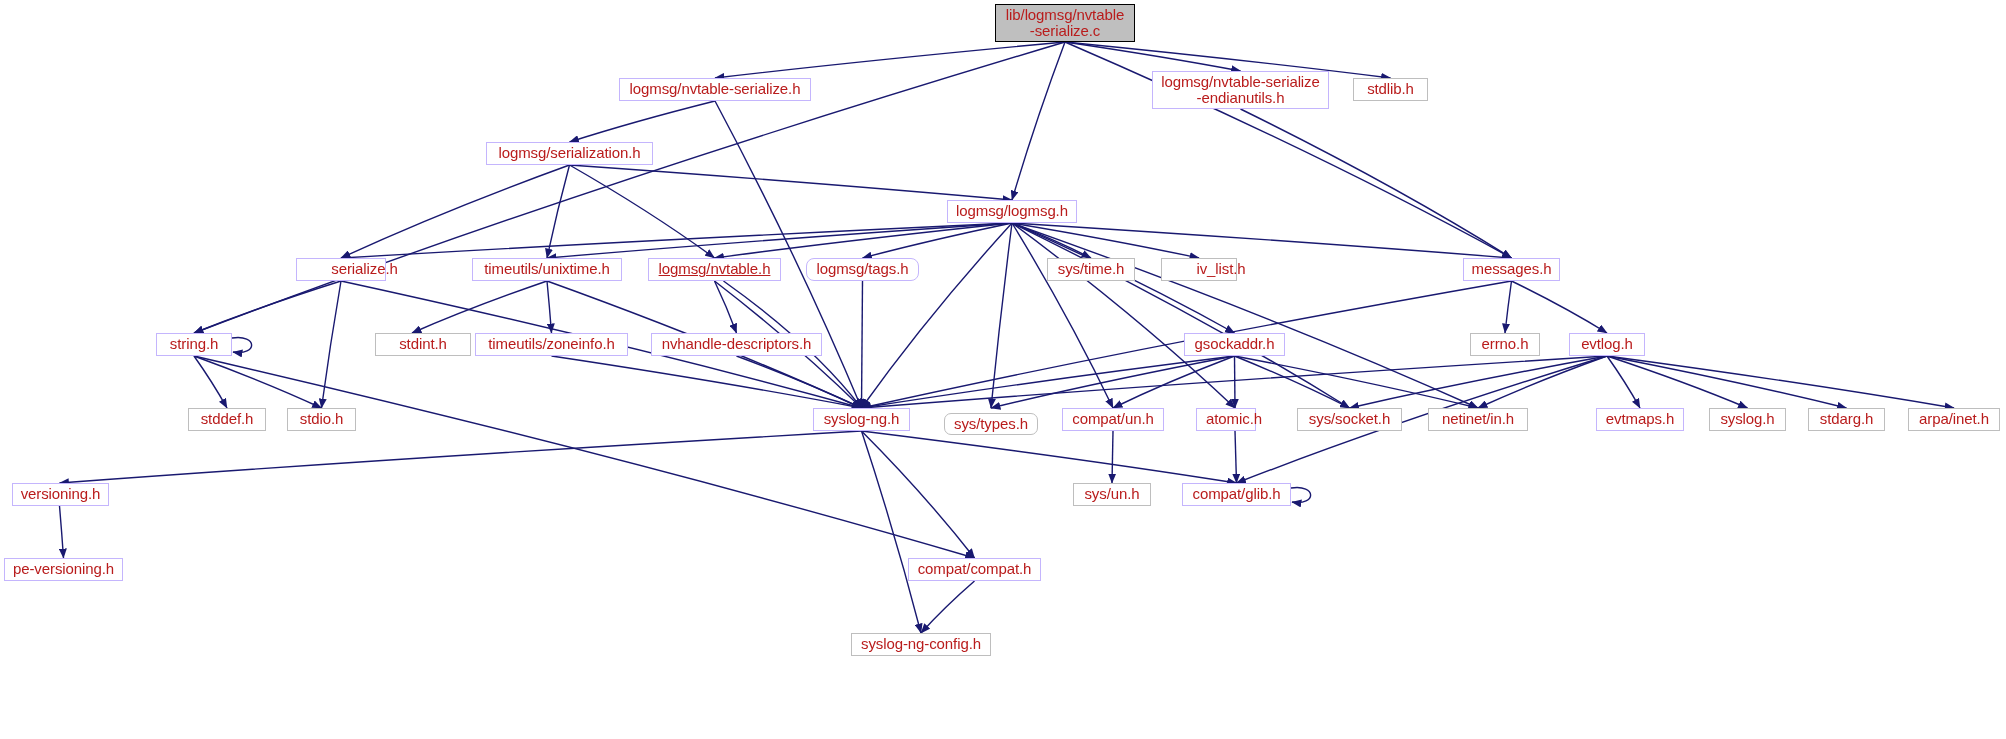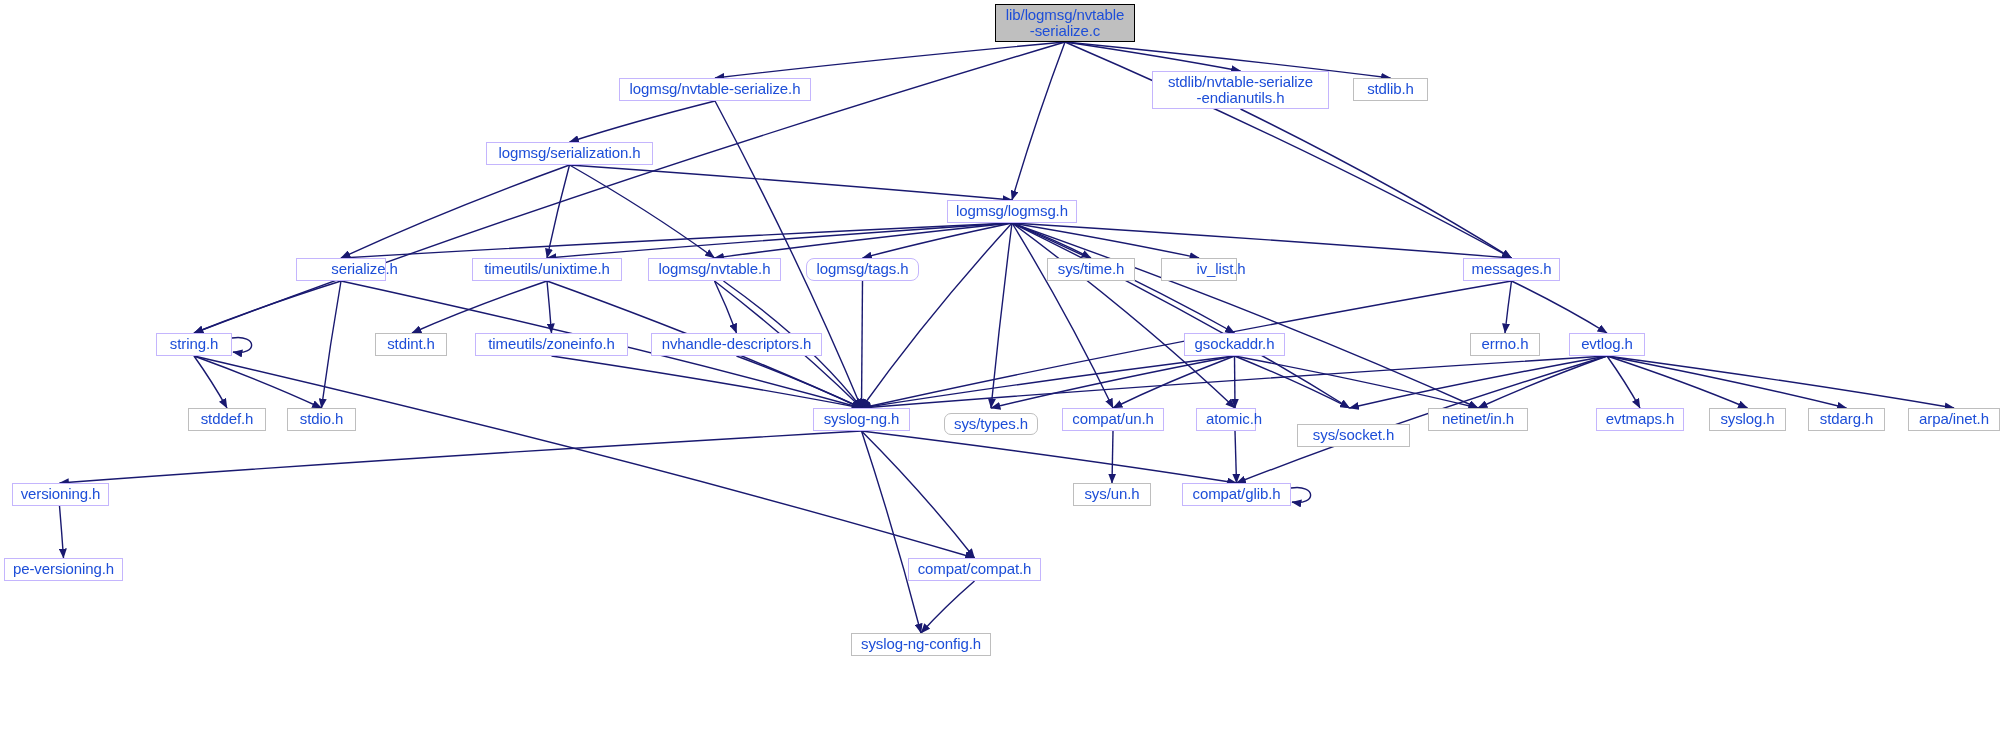--- a/index.html
+++ b/index.html
@@ -13,21 +13,21 @@
   #edges{position:absolute;left:0;top:0;width:2006px;height:739px;}
   .node{
     position:absolute;
     box-sizing:border-box;
     display:flex;
     align-items:center;
     justify-content:center;
     text-align:center;
     background:#ffffff;
     border:1px solid #bebebe;
-    color:#1d4ed8;
+    color:#b91c1c;
     font-size:15px;
     line-height:1.08;
     white-space:pre-line;
     letter-spacing:-0.1px;
     z-index:5;
   }
   .node.solid{border:1px solid #c4b5fd;}
   .node.root{background:#bfbfbf;border:1px solid #000000;}
 </style>
 </head>
@@ -109,46 +109,46 @@
         <path d="M1235,431 Q1235.84,457 1236.5,483" marker-end="url(#ah)"></path>
         <path d="M1291,488 C1317,484 1317,506 1292,502" marker-end="url(#ah)"></path>
         <path d="M59.5,506 Q61.74,532 63.5,558" marker-end="url(#ah)"></path>
         <path d="M974.5,581 Q944.54,607 921,633" marker-end="url(#ah)"></path>
       </g>
   </svg>
   <div id="node-layer">
       <div class="node root solid" style="left: 995px; top: 4px; width: 140px; height: 38px;">lib/logmsg/nvtable
 -serialize.c</div>
       <div class="node solid" style="left: 619px; top: 78px; width: 192px; height: 23px;">logmsg/nvtable-serialize.h</div>
-      <div class="node solid" style="left: 1152px; top: 71px; width: 177px; height: 38px;">stdlib/nvtable-serialize
+      <div class="node solid" style="left: 1152px; top: 71px; width: 177px; height: 38px;">logmsg/nvtable-serialize
 -endianutils.h</div>
       <div class="node dashed" style="left: 1353px; top: 78px; width: 75px; height: 23px;">stdlib.h</div>
       <div class="node solid" style="left: 486px; top: 142px; width: 167px; height: 23px;">logmsg/serialization.h</div>
       <div class="node solid" style="left: 947px; top: 200px; width: 130px; height: 23px;">logmsg/logmsg.h</div>
       <div class="node solid" style="left: 296px; top: 258px; width: 90px; height: 23px; padding-left: 47px;">serialize.h</div>
       <div class="node solid" style="left: 472px; top: 258px; width: 150px; height: 23px;">timeutils/unixtime.h</div>
-      <div class="node solid" style="left: 648px; top: 258px; width: 133px; height: 23px;">logmsg/nvtable.h</div>
+      <div class="node solid" style="left: 648px; top: 258px; width: 133px; height: 23px; text-decoration: underline;">logmsg/nvtable.h</div>
       <div class="node solid" style="left: 806px; top: 258px; width: 113px; height: 23px; border-radius: 8px;">logmsg/tags.h</div>
       <div class="node dashed" style="left: 1047px; top: 258px; width: 88px; height: 23px;">sys/time.h</div>
       <div class="node dashed" style="left: 1161px; top: 258px; width: 76px; height: 23px; padding-left: 44px;">iv_list.h</div>
       <div class="node solid" style="left: 1463px; top: 258px; width: 97px; height: 23px;">messages.h</div>
       <div class="node solid" style="left: 156px; top: 333px; width: 76px; height: 23px;">string.h</div>
-      <div class="node dashed" style="left: 375px; top: 333px; width: 72px; height: 23px;">stdint.h</div>
+      <div class="node dashed" style="left: 375px; top: 333px; width: 96px; height: 23px;">stdint.h</div>
       <div class="node solid" style="left: 475px; top: 333px; width: 153px; height: 23px;">timeutils/zoneinfo.h</div>
       <div class="node solid" style="left: 651px; top: 333px; width: 171px; height: 23px;">nvhandle-descriptors.h</div>
       <div class="node solid" style="left: 1184px; top: 333px; width: 101px; height: 23px;">gsockaddr.h</div>
       <div class="node dashed" style="left: 1470px; top: 333px; width: 70px; height: 23px;">errno.h</div>
       <div class="node solid" style="left: 1569px; top: 333px; width: 76px; height: 23px;">evtlog.h</div>
       <div class="node dashed" style="left: 188px; top: 408px; width: 78px; height: 23px;">stddef.h</div>
       <div class="node dashed" style="left: 287px; top: 408px; width: 69px; height: 23px;">stdio.h</div>
       <div class="node solid" style="left: 813px; top: 408px; width: 97px; height: 23px;">syslog-ng.h</div>
       <div class="node dashed" style="left: 944px; top: 413px; width: 94px; height: 22px; border-radius: 7px;">sys/types.h</div>
       <div class="node solid" style="left: 1062px; top: 408px; width: 102px; height: 23px;">compat/un.h</div>
       <div class="node solid" style="left: 1196px; top: 408px; width: 60px; height: 23px; padding-left: 16px;">atomic.h</div>
-      <div class="node dashed" style="left: 1297px; top: 424px; width: 113px; height: 23px;">sys/socket.h</div>
+      <div class="node dashed" style="left: 1297px; top: 408px; width: 105px; height: 23px;">sys/socket.h</div>
       <div class="node dashed" style="left: 1428px; top: 408px; width: 100px; height: 23px;">netinet/in.h</div>
       <div class="node solid" style="left: 1596px; top: 408px; width: 88px; height: 23px;">evtmaps.h</div>
       <div class="node dashed" style="left: 1709px; top: 408px; width: 77px; height: 23px;">syslog.h</div>
       <div class="node dashed" style="left: 1808px; top: 408px; width: 77px; height: 23px;">stdarg.h</div>
       <div class="node dashed" style="left: 1908px; top: 408px; width: 92px; height: 23px;">arpa/inet.h</div>
       <div class="node solid" style="left: 1px; top: 483px; width: 97px; height: 23px; margin-left: 11px;">versioning.h</div>
       <div class="node dashed" style="left: 1073px; top: 483px; width: 78px; height: 23px;">sys/un.h</div>
       <div class="node solid" style="left: 1182px; top: 483px; width: 109px; height: 23px;">compat/glib.h</div>
       <div class="node solid" style="left: 4px; top: 558px; width: 119px; height: 23px;">pe-versioning.h</div>
       <div class="node solid" style="left: 908px; top: 558px; width: 133px; height: 23px;">compat/compat.h</div>

